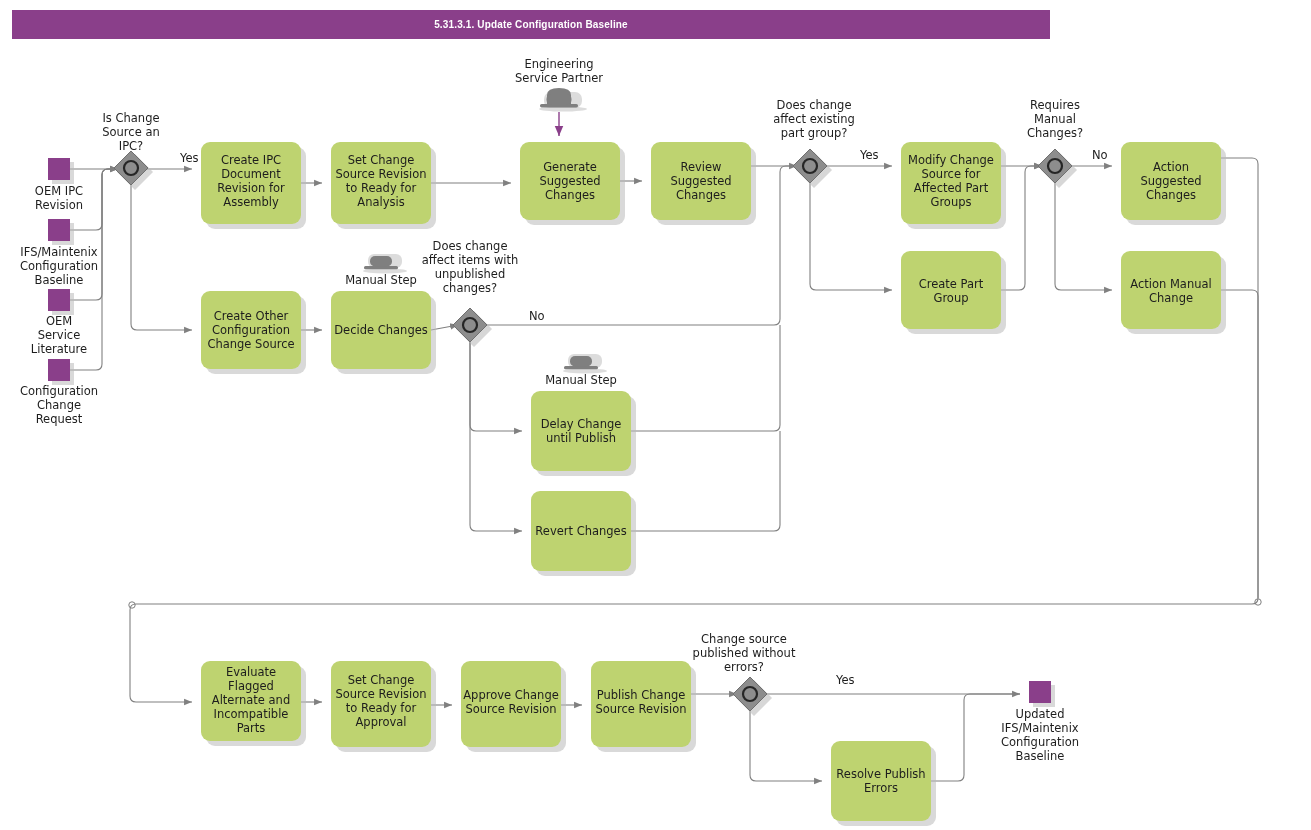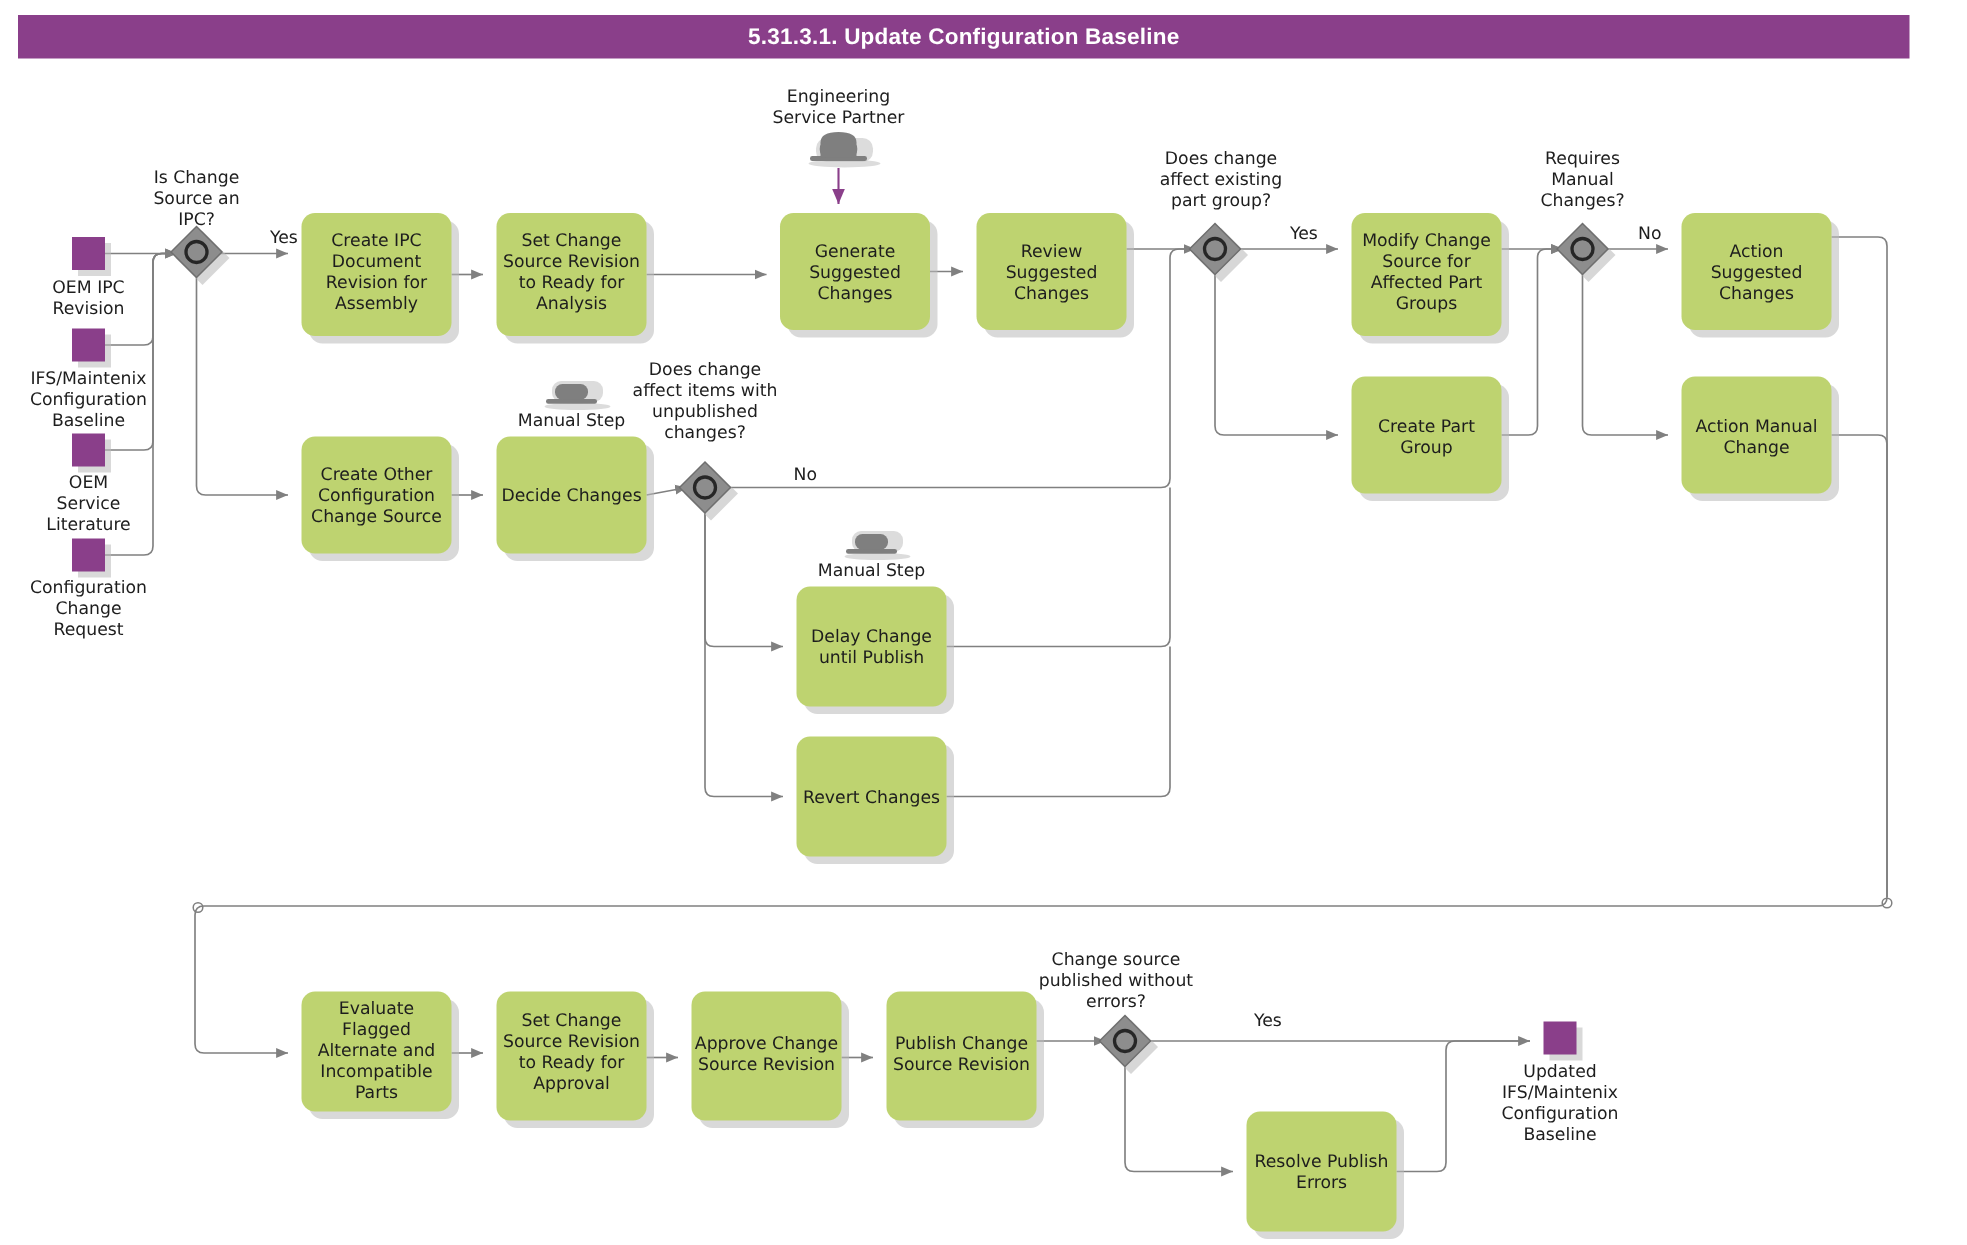--- a/index.html
+++ b/index.html
@@ -1,21 +1,21 @@
 <!DOCTYPE html>
 <html><head>
 <meta charset="utf-8">
 <style>
   html,body{margin:0;padding:0;background:#ffffff;}
   body{width:1311px;height:830px;overflow:hidden;font-family:"DejaVu Sans",sans-serif;}
   #stage{position:relative;width:1311px;height:830px;}
   .title-bar{
-    position:absolute;left:12px;top:10px;width:1261px;height:29px;
+    position:absolute;left:12px;top:10px;width:1038px;height:29px;
     background:#8a3f8a;color:#ffffff;
-    font-family:"Liberation Sans",sans-serif;font-weight:bold;font-size:15px;
+    font-family:"Liberation Sans",sans-serif;font-weight:bold;font-size:10px;
     display:flex;align-items:center;justify-content:center;letter-spacing:.15px;
   }
   svg.flow{position:absolute;left:0;top:0;width:1311px;height:830px;}
   .task rect.body{fill:#bed370;stroke:none;}
   .task rect.shadow{fill:#b9b9b9;opacity:.55;}
   .evt rect.body{fill:#8a3f8a;stroke:none;}
   .evt rect.shadow{fill:#b9b9b9;opacity:.55;}
   text{font-family:"DejaVu Sans",sans-serif;fill:#1d1d1d;}
   .lbl{font-size:11.5px;}
   .task-lbl{font-size:11.5px;}

